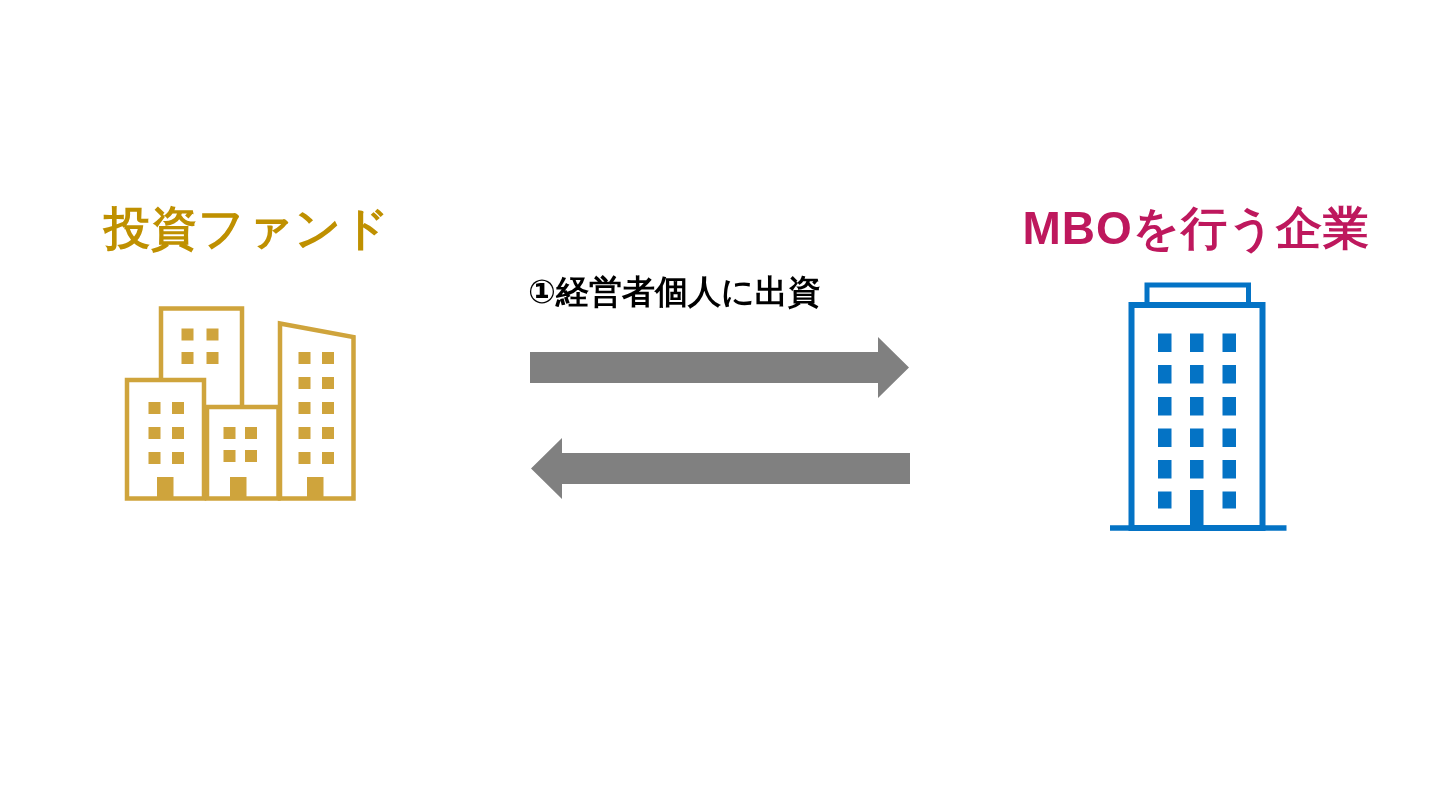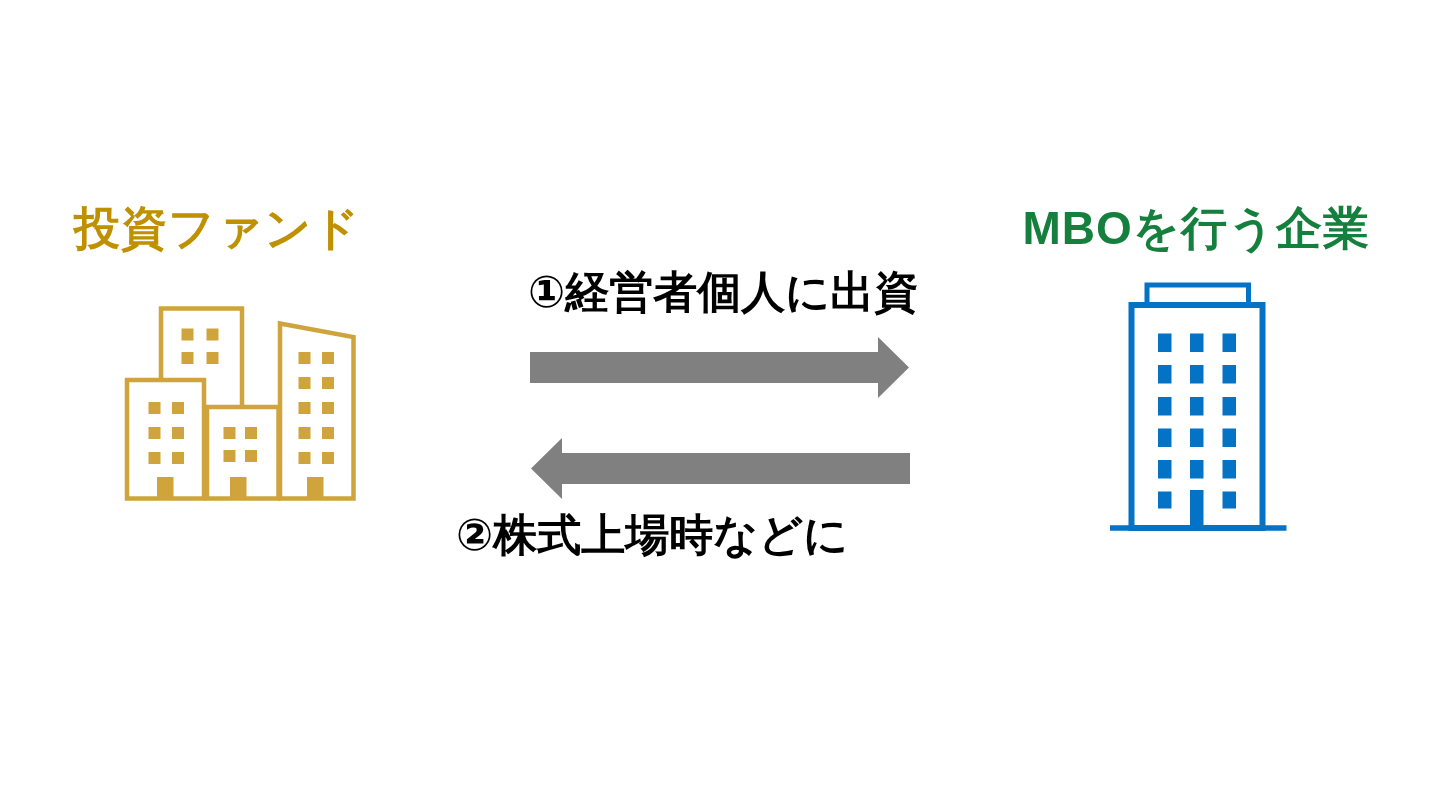--- a/index.html
+++ b/index.html
@@ -16,48 +16,48 @@
     font-family: "Liberation Sans", "DejaVu Sans", sans-serif;
   }
   .title {
     position: absolute;
     font-size: 46px;
     font-weight: 800;
     letter-spacing: 1px;
     white-space: nowrap;
   }
   .title-gold {
-    left: 74px;
+    left: 104px;
     top: 198px;
     color: #BF9000;
   }
   .title-blue {
     right: 70px;
     top: 198px;
-    color: #15803d;
+    color: #be185d;
   }
   .icon-city {
     position: absolute;
     left: 110px;
     top: 295px;
   }
   .icon-office {
     position: absolute;
     left: 1090px;
     top: 270px;
   }
   .arrow {
     position: absolute;
   }
   .arrow-right { left: 530px; top: 336px; }
   .arrow-left  { left: 530px; top: 437px; }
   .flow-label {
     position: absolute;
     color: #000000;
-    font-size: 44px;
+    font-size: 33px;
     font-weight: 800;
     line-height: 47px;
     white-space: nowrap;
   }
   .flow-label-1 { left: 528px; top: 268px; }
   .flow-label-2 { left: 456px; top: 511px; }
 </style>
 </head>
 <body>
 
@@ -151,16 +151,16 @@
 
   <svg class="arrow arrow-right" width="380" height="63" viewBox="0 0 380 63">
     <polygon fill="#808080" points="0,16 348,16 348,1 379,31.5 348,62 348,47 0,47"></polygon>
   </svg>
 
   <svg class="arrow arrow-left" width="380" height="63" viewBox="0 0 380 63">
     <polygon fill="#808080" points="380,16 32,16 32,1 1,31.5 32,62 32,47 380,47"></polygon>
   </svg>
 
   <div class="flow-label flow-label-2">
-    <span>②株式上場時などに</span><br>
+    <br>
   </div>
 
 </div>
 
 </body></html>

